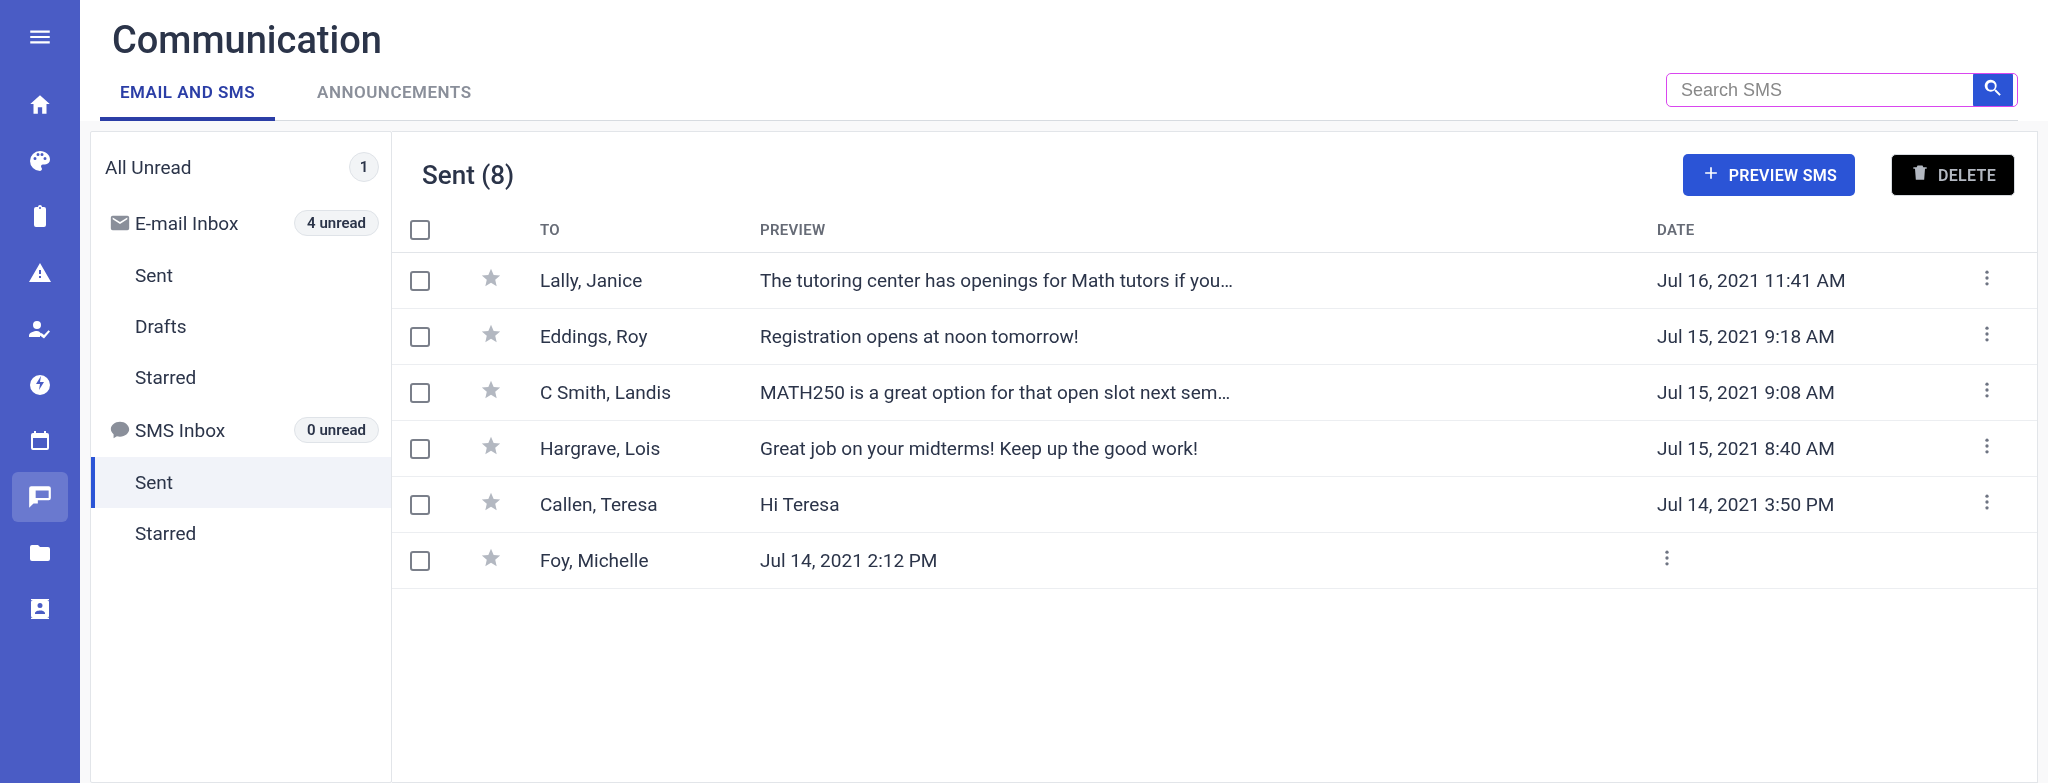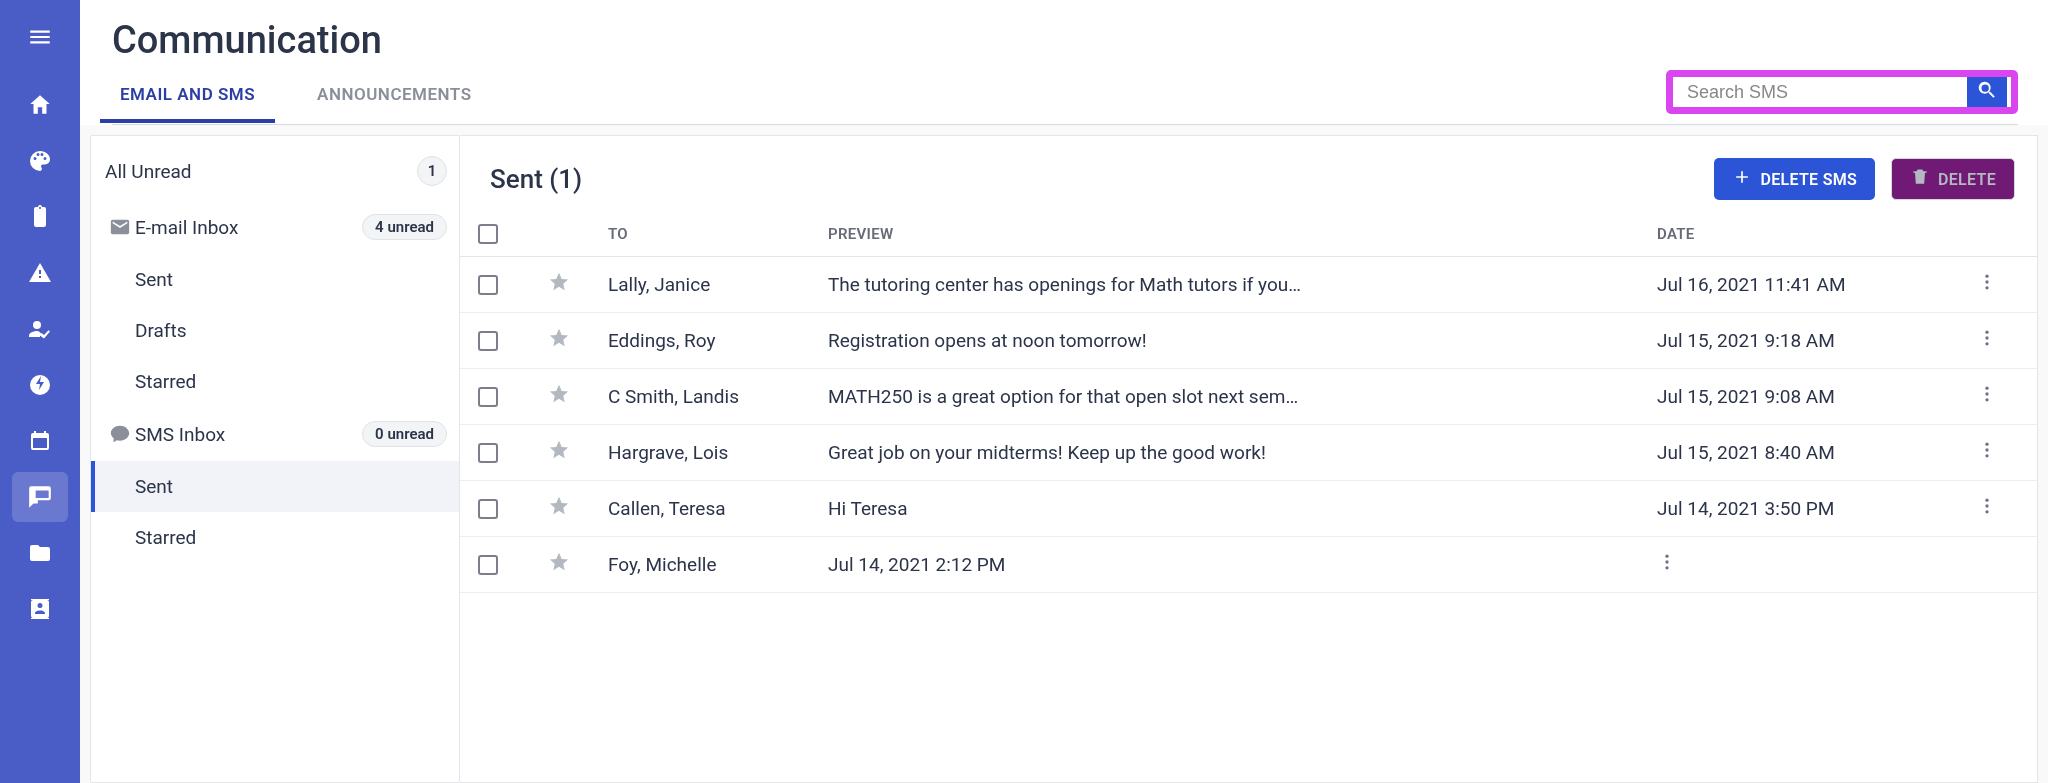--- a/index.html
+++ b/index.html
@@ -87,23 +87,23 @@
   }
   .search-wrap {
     margin-left: auto;
     margin-bottom: 10px;
     display: flex;
     align-items: center;
   }
   .search-box {
     display: flex;
     align-items: center;
-    border: 7px solid #d946ef;
+    border: 1px solid #d946ef;
     border-radius: 5px;
-    height: 44px;
+    height: 34px;
     width: 352px;
     overflow: hidden;
   }
   .search-box input {
     border: none;
     outline: none;
     flex: 1;
     padding: 0 14px;
     font-size: 18px;
     color: #555;
@@ -124,21 +124,21 @@
   .search-btn svg { fill: #fff; width: 22px; height: 22px; }
 
   
   .content {
     flex: 1;
     display: flex;
     background: #f9f9fa;
     padding: 10px 10px 0 10px;
   }
   .sidebar {
-    width: 370px;
+    width: 302px;
     background: #fff;
     border: 1px solid #e2e5e9;
     border-radius: 2px;
     overflow-y: auto;
   }
   .sidebar-row {
     display: flex;
     align-items: center;
     padding: 14px 12px 14px 14px;
     cursor: pointer;
@@ -217,23 +217,24 @@
     font-weight: 600;
     letter-spacing: 0.3px;
     cursor: pointer;
   }
   .btn-primary {
     background: #2b54d6;
     color: #fff;
   }
   .btn-primary svg { fill: #fff; width: 20px; height: 20px; }
   .btn-ghost {
-    background: #701a75;
+    background: #000000;
     border: 1px solid #d7dbe0;
     color: #b3b8c1;
+    margin-left: 20px;
   }
   .btn-ghost svg { fill: #b3b8c1; width: 20px; height: 20px; }
 
   
   .table-head, .row {
     display: grid;
     grid-template-columns: 70px 60px 220px 1fr 320px 50px;
     align-items: center;
   }
   .table-head {
@@ -387,29 +388,29 @@
       <div class="sidebar-row sub active">
         <span class="row-label">Sent</span>
       </div>
       <div class="sidebar-row sub">
         <span class="row-label">Starred</span>
       </div>
     </div>
 
     <div class="panel">
       <div class="panel-header">
-        <div class="panel-title">Sent (1)</div>
+        <div class="panel-title">Sent (8)</div>
         <div class="panel-actions">
           <div class="btn btn-primary">
             <span>
               <svg viewBox="0 0 24 24">
                   <path d="M19 13h-6v6h-2v-6H5v-2h6V5h2v6h6v2z"></path>
                 </svg>
             </span>
-            <span>DELETE SMS</span>
+            <span>PREVIEW SMS</span>
           </div>
           <div class="btn btn-ghost">
             <span>
               <svg viewBox="0 0 24 24">
                   <path d="M6 7h12l-1 13H7L6 7zm3-4h6l1 2h4v2H4V5h4l1-2z"></path>
                 </svg>
             </span>
             <span>DELETE</span>
           </div>
         </div>

